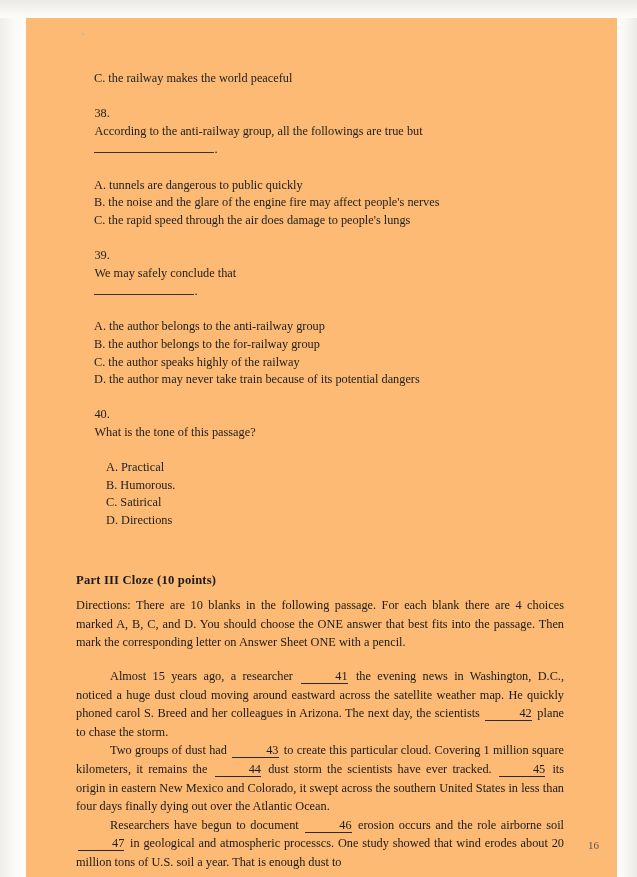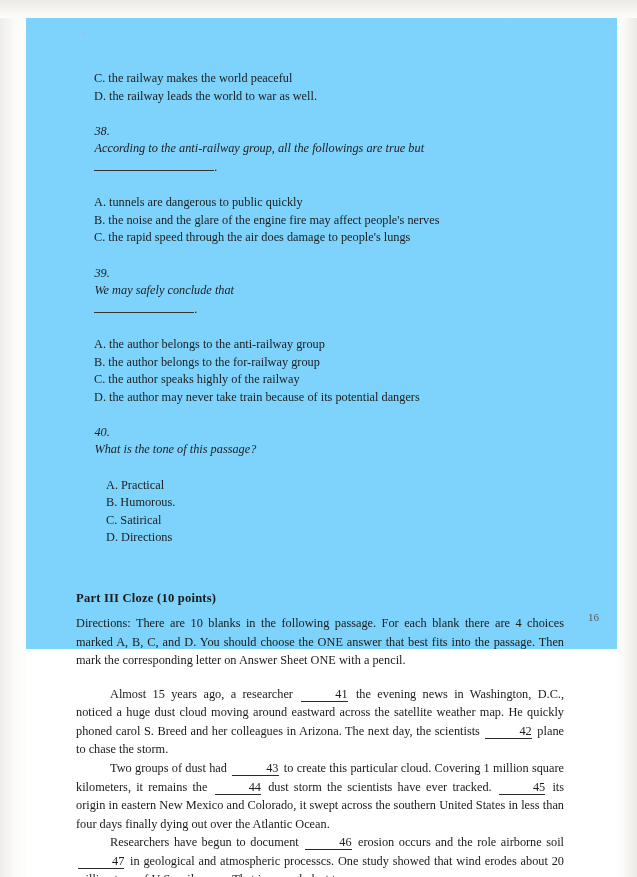--- a/index.html
+++ b/index.html
@@ -10,22 +10,22 @@
     width: 637px;
     height: 877px;
     background: #ffffff;
     font-family: "Liberation Serif", serif;
     color: #1a1a1a;
     overflow: hidden;
   }
   .page {
     position: relative;
     width: 637px;
-    height: 649px;
-    background: #7dd3fc;
+    height: 877px;
+    background: #fdba74;
     box-sizing: border-box;
   }
   .scan-edge-left {
     position: absolute;
     left: 0; top: 0;
     width: 26px; height: 877px;
     background: linear-gradient(to right, #efeeea 0%, #fbfbf9 60%, #fdfdfb 100%);
   }
   .scan-edge-right {
     position: absolute;
@@ -51,21 +51,21 @@
     width: 488px;
   }
   .line {
     font-size: 12.3px;
     line-height: 17.6px;
     color: #1d1d1d;
     white-space: pre-wrap;
   }
   .indent1 { padding-left: 18px; }
   .indent2 { padding-left: 30px; }
-  .q-line { padding-left: 0px; font-style: italic; }
+  .q-line { padding-left: 0px; }
   .blank-rule {
     display: inline-block;
     border-bottom: 1px solid #333;
     height: 12px;
     vertical-align: baseline;
   }
   .gap-sm { height: 7px; }
   .gap-md { height: 15px; }
   .gap-lg { height: 27px; }
   .part-head {
@@ -108,21 +108,20 @@
 <div class="page">
   <div class="scan-edge-left"></div>
   <div class="scan-edge-right"></div>
   <div class="scan-edge-top"></div>
   <div class="speck" style="left:82px;top:33px;width:2px;height:2px;"></div>
   <div class="speck" style="left:300px;top:860px;width:2px;height:2px;"></div>
 
   <div class="content">
 
     <div class="line indent1">C. the railway makes the world peaceful</div>
-    <div class="line indent1">D. the railway leads the world to war as well.</div>
 
     <div class="line q-line">
       <span>38.</span>
       <span>According to the anti-railway group, all the followings are true but</span>
       <span class="blank-rule" style="width:120px;"></span><span>.</span>
     </div>
     <div class="line indent1">A. tunnels are dangerous to public quickly</div>
     <div class="line indent1">B. the noise and the glare of the engine fire may affect people's nerves</div>
     <div class="line indent1">C. the rapid speed through the air does damage to people's lungs</div>
 

